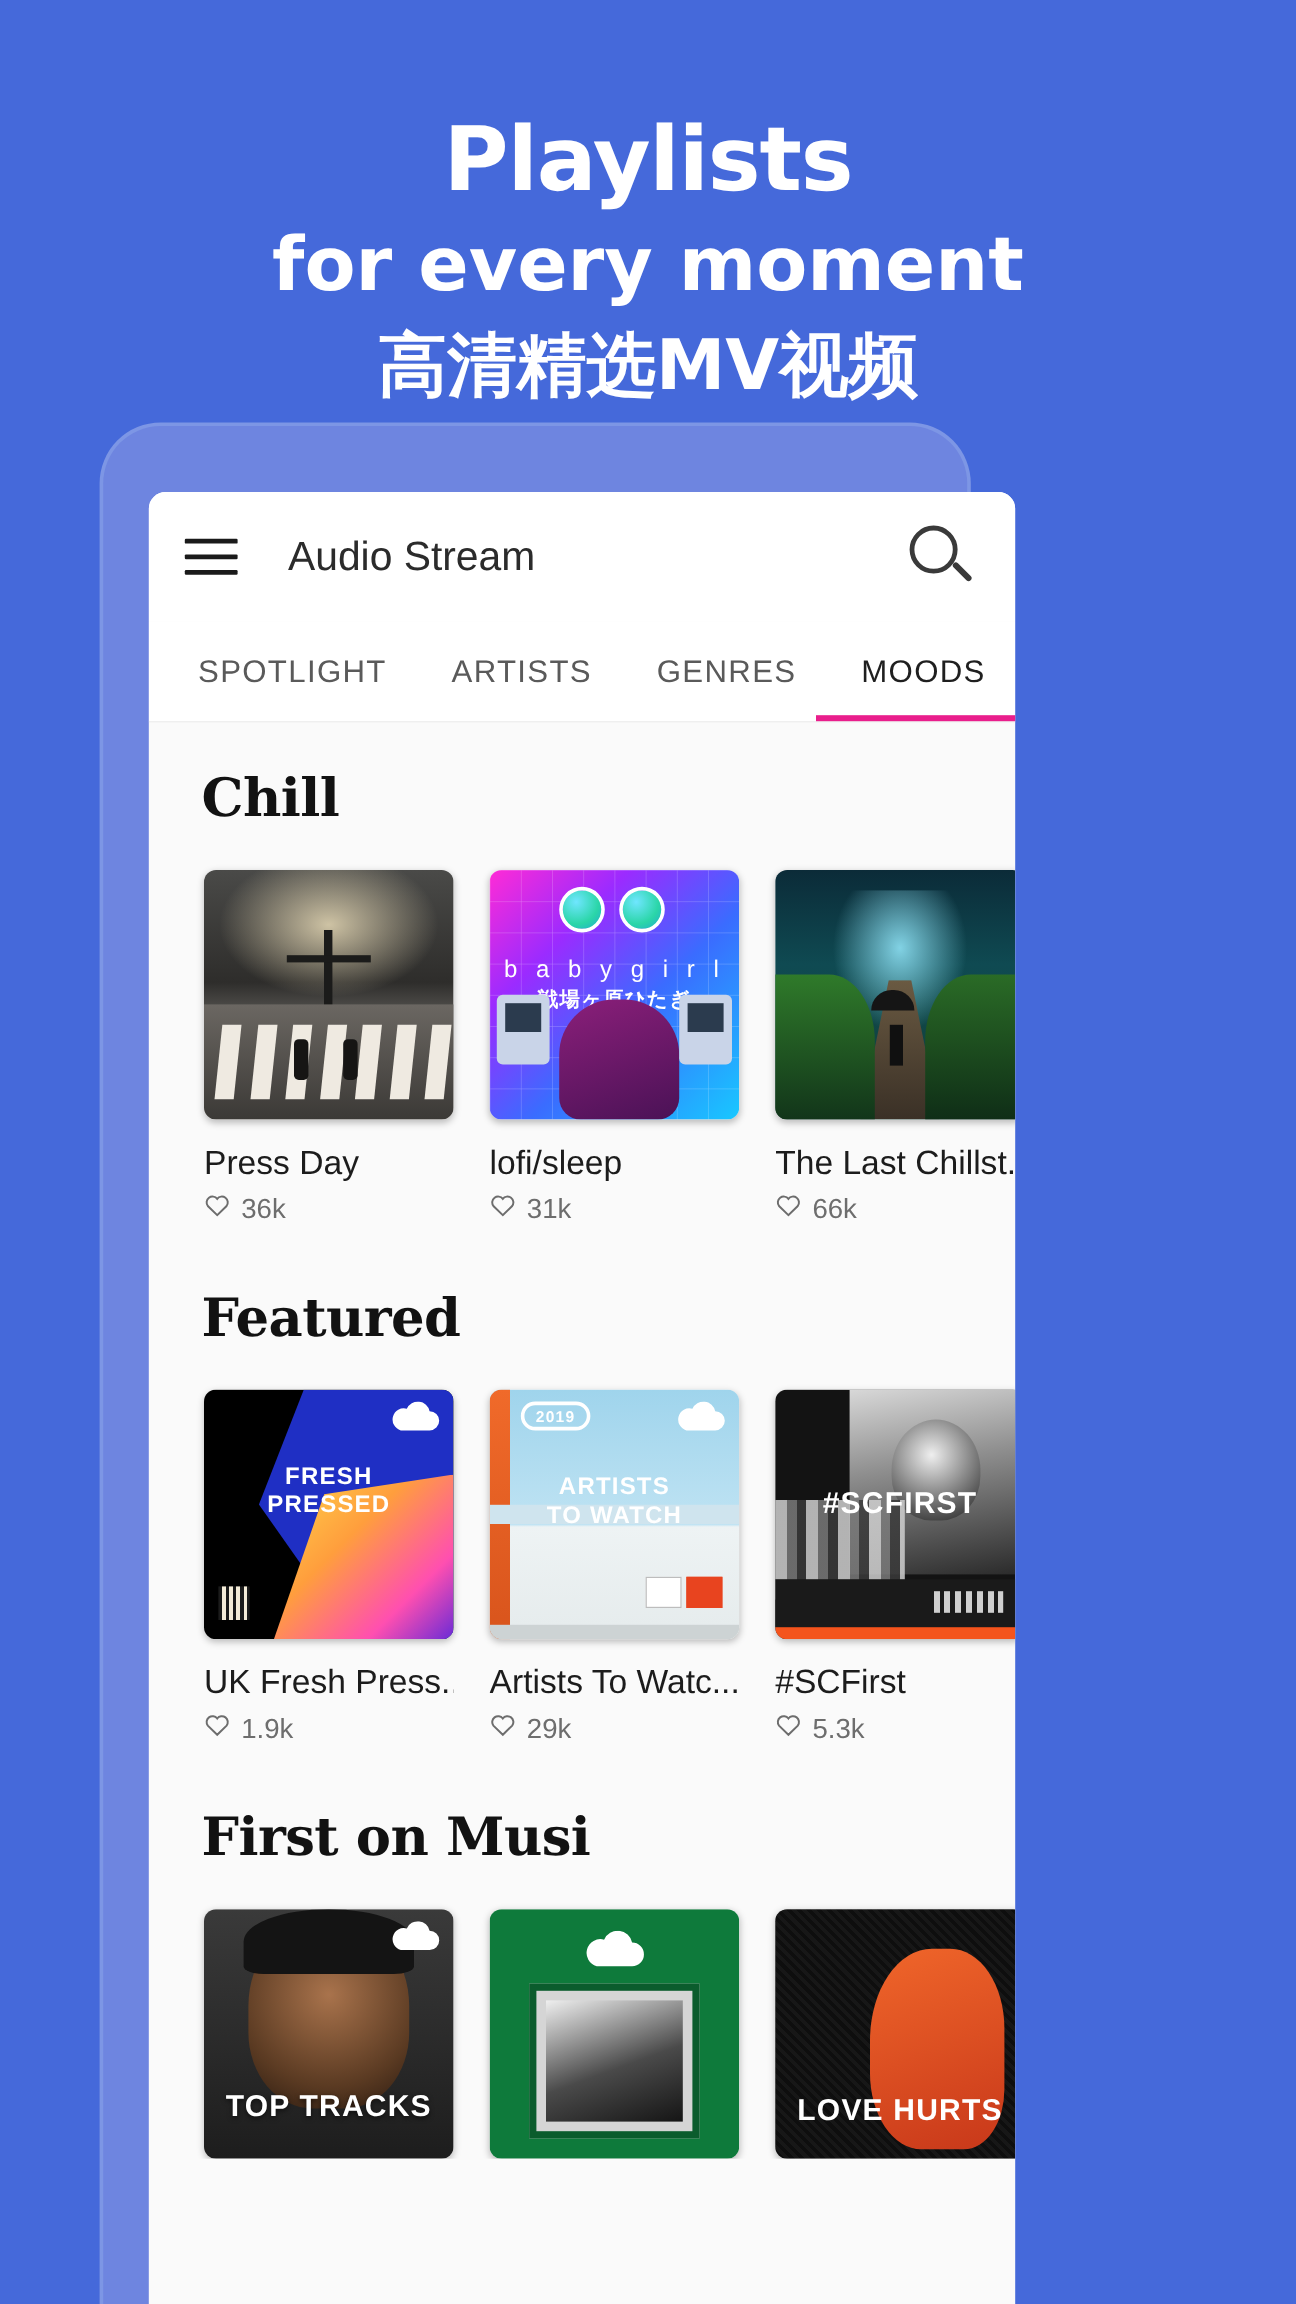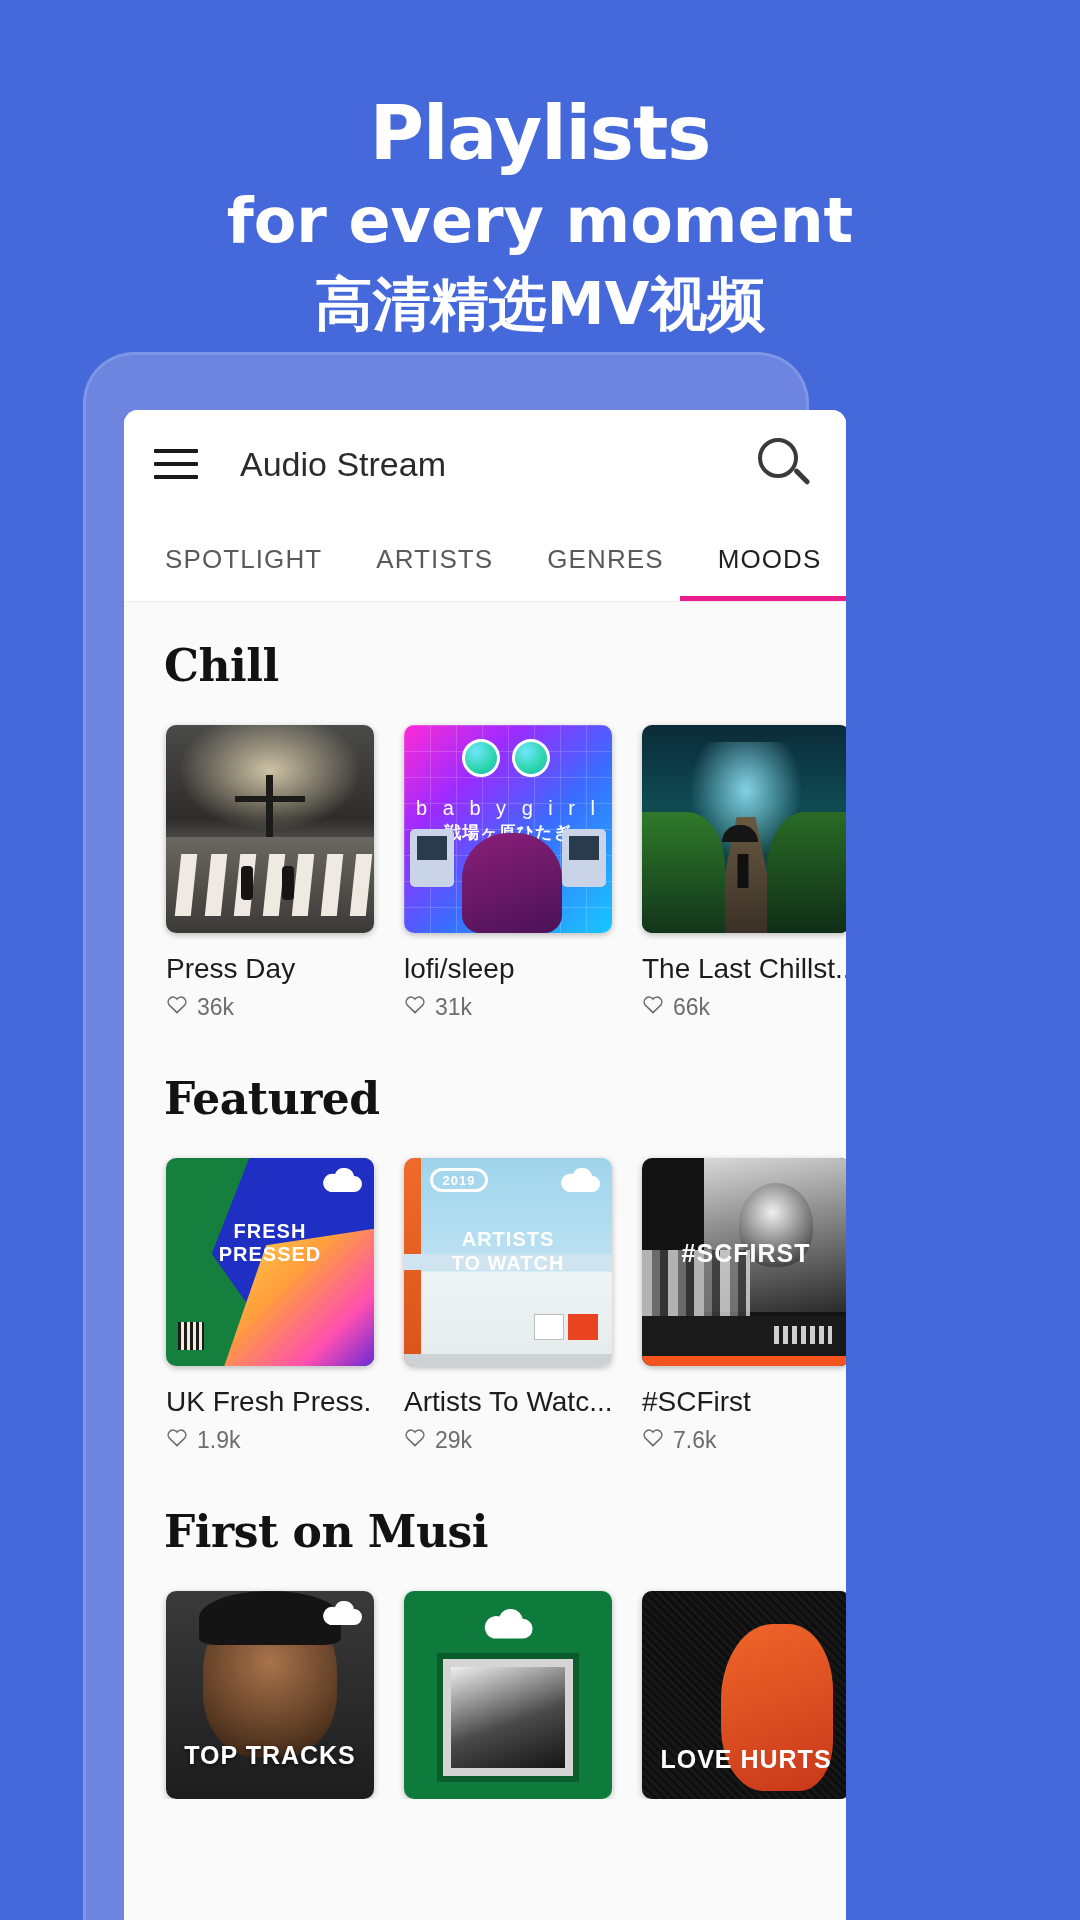--- a/index.html
+++ b/index.html
@@ -83,21 +83,21 @@
     padding:0 27px; cursor:pointer; white-space:nowrap;
     font-family:"Liberation Sans", sans-serif;
   }
   .tab.active { color:#1f1f1f; }
   .tab-indicator {
     position:absolute; bottom:0; height:5px; background:#e91e8c;
     left:556px; width:170px;
   }
 
   
-  .content { padding:0 0 0 0;margin-left:12px; }
+  .content { padding:0 0 0 16px; }
   .section { padding-top:38px; }
   .section-title {
     font-family:"DejaVu Serif", serif;
     font-size:44px; font-weight:bold; color:#121212;
     padding-left:28px; letter-spacing:-0.5px;
   }
   .row {
     display:flex; gap:30px; padding:34px 0 0 30px;
     overflow:hidden;
   }
@@ -169,21 +169,21 @@
     background:linear-gradient(180deg,#6a5a42,#3a3026); clip-path:polygon(36% 0,64% 0,100% 100%,0 100%); }
   .art-forest .bushL { position:absolute; bottom:0; left:0; width:40%; height:58%;
     background:linear-gradient(180deg,#2f7a2a,#12351a); border-radius:0 46% 0 0; }
   .art-forest .bushR { position:absolute; bottom:0; right:0; width:40%; height:58%;
     background:linear-gradient(180deg,#2a6b26,#0f2e17); border-radius:46% 0 0 0; }
   .art-forest .umb { position:absolute; left:47%; top:48%; width:36px; height:17px;
     background:#151515; border-radius:18px 18px 0 0; transform:translateX(-50%); }
   .art-forest .body { position:absolute; left:48.5%; top:62%; width:11px; height:34px; background:#101010; transform:translateX(-50%); }
 
   
-  .art-fresh { background:#15803d; }
+  .art-fresh { background:#000000; }
   .art-fresh .blue1 { position:absolute; left:0; top:0; width:100%; height:100%;
     background:#1f2fc4; clip-path:polygon(40% 0,100% 0,100% 100%,60% 100%,22% 46%); }
   .art-fresh .warm { position:absolute; right:0; bottom:0; width:72%; height:66%;
     background:linear-gradient(135deg,#ffd84d 0%,#ff9e3d 40%,#ff4fb0 75%,#6a2bd6 100%);
     clip-path:polygon(28% 12%, 100% 0, 100% 100%, 0 100%); }
   .art-fresh .txt { position:absolute; left:50%; top:30%; transform:translateX(-50%);
     color:#fff; font-weight:bold; font-size:20px; line-height:1.15; text-align:center; letter-spacing:1px; }
   .art-fresh .code { position:absolute; left:12px; bottom:16px; width:26px; height:28px;
     background:repeating-linear-gradient(90deg,#1b1b1b 0 3px,#f4ecd8 3px 6px); }
 
@@ -418,21 +418,21 @@
                 <div class="tag">#SCFIRST</div>
                 <div class="darkrow"></div>
                   <div class="bar"></div>
               </div>
             </div>
             <div class="card-title">#SCFirst</div>
             <div class="card-likes">
               <svg class="heart" viewBox="0 0 24 22">
                   <path d="M12 20.5 3.4 12.1A5.3 5.3 0 0 1 12 5.6a5.3 5.3 0 0 1 8.6 6.5Z" fill="none" stroke="#6d6d6d" stroke-width="1.8"></path>
                 </svg>
-              <span>7.6k</span>
+              <span>5.3k</span>
             </div>
           </div>
 
         </div>
       </div>
 
       <div class="section" style="padding-top:52px;">
         <div class="section-title">First on Musi</div>
         <div class="row">
 

